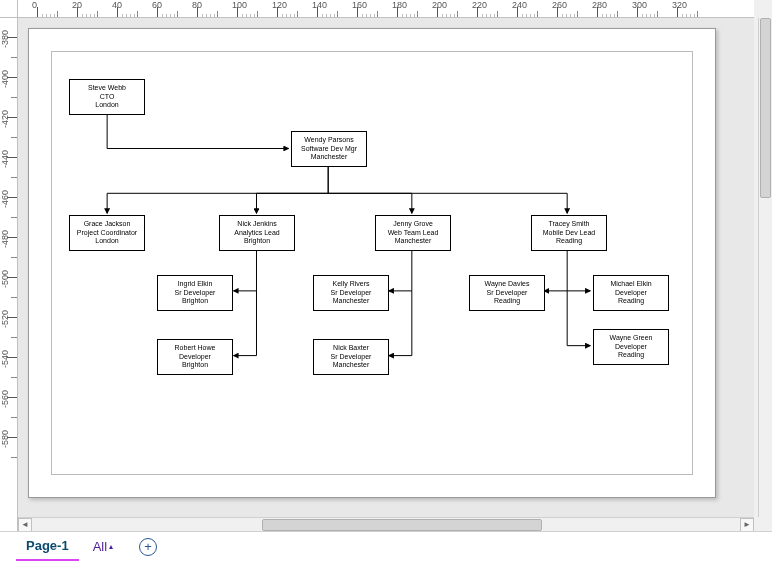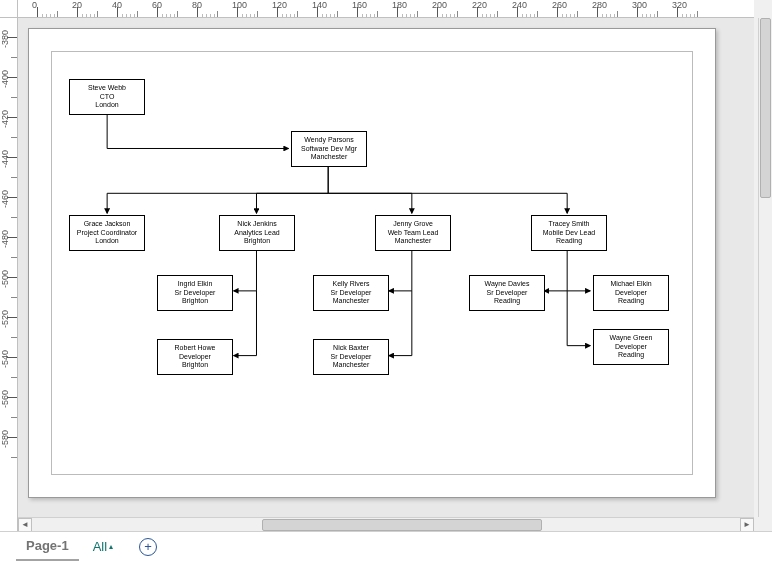--- a/index.html
+++ b/index.html
@@ -88,22 +88,22 @@
     background: #f0f0f0; border-left:1px solid #d0d0d0;
   }
   .vscroll .thumb { position:absolute; left:1px; right:1px; top:0px; height:180px; background:#d4d4d4; border:1px solid #b0b0b0; border-radius:2px; }
 
   .tabbar {
     position: absolute; left:0; right:0; bottom:0; height:30px;
     background:#fff; border-top:1px solid #d0d0d0;
     display:flex; align-items:center; padding-left:16px;
     font-size:13px; color:#555;
   }
-  .tab { padding:0 10px; color:#737373; font-weight:600; border-bottom:2px solid #a3a3a3; height:100%; display:flex; align-items:center; }
-  .tab-all { padding:0 14px; color:#0f766e; display:flex; align-items:center; gap:2px; cursor:pointer; height:100%; }
+  .tab { padding:0 10px; color:#0c4a6e; font-weight:600; border-bottom:2px solid #d946ef; height:100%; display:flex; align-items:center; }
+  .tab-all { padding:0 14px; color:#4c1d95; display:flex; align-items:center; gap:2px; cursor:pointer; height:100%; }
   .tab-add { width:18px; height:18px; border:1.4px solid #2b579a; border-radius:50%; display:flex; align-items:center; justify-content:center; color:#2b579a; font-size:13px; margin-left:12px; cursor:pointer; line-height:1; }
 </style>
 </head>
 <body>
 
 <div class="ruler-corner"></div>
 
 <div class="ruler-h" id="rulerh">
     <div class="rtick-h major">
       <div class="lbl">0</div>

